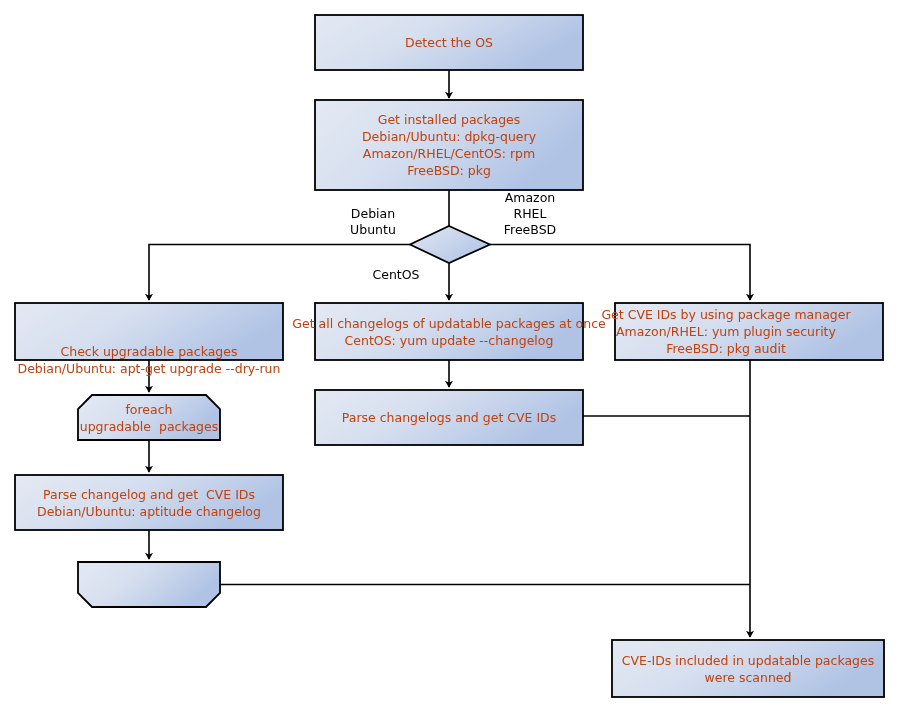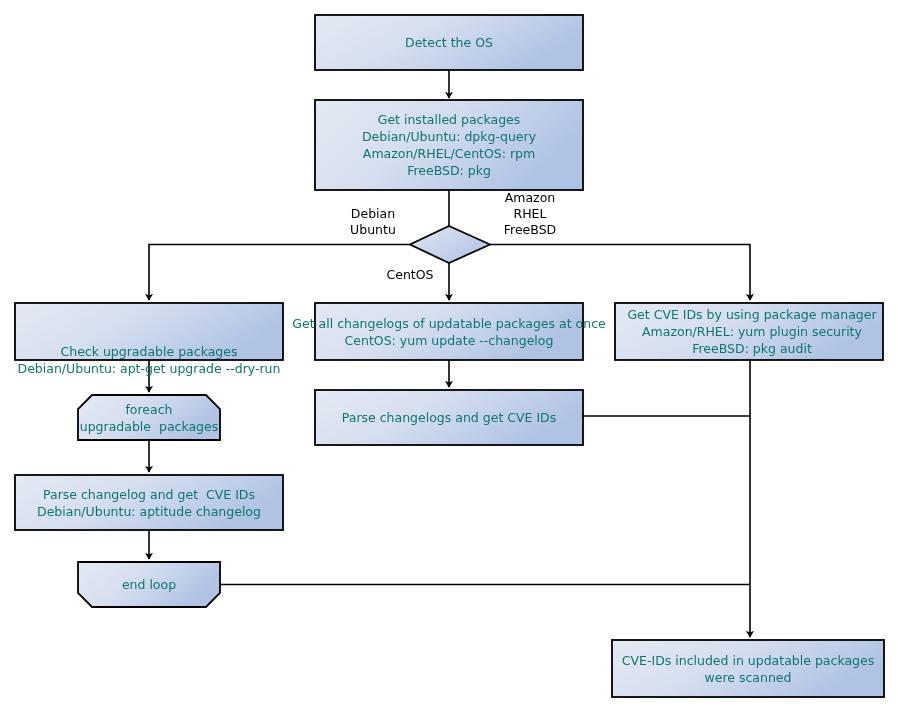--- a/index.html
+++ b/index.html
@@ -27,21 +27,21 @@
   }
   .node-label {
     position: absolute;
     display: flex;
     align-items: center;
     justify-content: center;
     text-align: center;
     font-family: "DejaVu Sans", sans-serif;
     font-size: 12.5px;
     line-height: 17px;
-    color: #0f766e;
+    color: #c2410c;
     white-space: pre;
     pointer-events: none;
   }
   .edge-label {
     position: absolute;
     font-family: "DejaVu Sans", sans-serif;
     font-size: 12.5px;
     line-height: 16px;
     color: #000000;
     white-space: pre;
@@ -130,45 +130,44 @@
 Debian/Ubuntu: dpkg-query
 Amazon/RHEL/CentOS: rpm
 FreeBSD: pkg</div>
 
   <div class="node-label" style="left:15px; top:303px; width:268px; height:57px;margin-top:28px;">Check upgradable packages
 Debian/Ubuntu: apt-get upgrade --dry-run</div>
 
   <div class="node-label" style="left:307px; top:303px; width:284px; height:57px;">Get all changelogs of updatable packages at once
 CentOS: yum update --changelog</div>
 
-  <div class="node-label" style="left:618px; top:303px; width:268px; height:57px;">Get CVE IDs by using package manager
+  <div class="node-label" style="left:592px; top:303px; width:268px; height:57px;">Get CVE IDs by using package manager
 Amazon/RHEL: yum plugin security
 FreeBSD: pkg audit</div>
 
   <div class="node-label" style="left:78px; top:395px; width:142px; height:45px;">foreach
 upgradable  packages</div>
 
   <div class="node-label" style="left:315px; top:390px; width:268px; height:55px;">Parse changelogs and get CVE IDs</div>
 
   <div class="node-label" style="left:15px; top:475px; width:268px; height:55px;">Parse changelog and get  CVE IDs
 Debian/Ubuntu: aptitude changelog</div>
 
-  <div class="node-label" style="left:78px; top:562px; width:142px; height:45px;">end loop</div>
 
   <div class="node-label" style="left:612px; top:640px; width:272px; height:57px;">CVE-IDs included in updatable packages
 were scanned</div>
 
   <div class="edge-label" style="left:338px; top:206px; width:70px;">Debian
 Ubuntu</div>
 
   <div class="edge-label" style="left:492px; top:190px; width:76px;text-align:center;">Amazon
 RHEL
 FreeBSD</div>
 
-  <div class="edge-label" style="left:381px; top:267px; width:58px;">CentOS</div>
+  <div class="edge-label" style="left:367px; top:267px; width:58px;">CentOS</div>
 
   <div class="hit" style="left:315px; top:15px; width:268px; height:55px;"></div>
   <div class="hit" style="left:315px; top:100px; width:268px; height:90px;"></div>
   <div class="hit" style="left:410px; top:226px; width:80px; height:37px;"></div>
   <div class="hit" style="left:15px; top:303px; width:268px; height:57px;"></div>
   <div class="hit" style="left:315px; top:303px; width:268px; height:57px;"></div>
   <div class="hit" style="left:615px; top:303px; width:268px; height:57px;"></div>
   <div class="hit" style="left:78px; top:395px; width:142px; height:45px;"></div>
   <div class="hit" style="left:315px; top:390px; width:268px; height:55px;"></div>
   <div class="hit" style="left:15px; top:475px; width:268px; height:55px;"></div>

